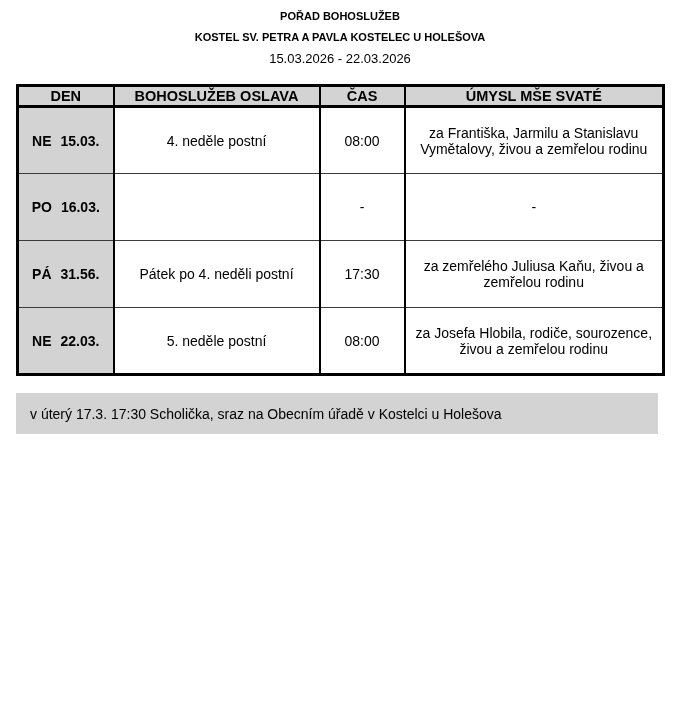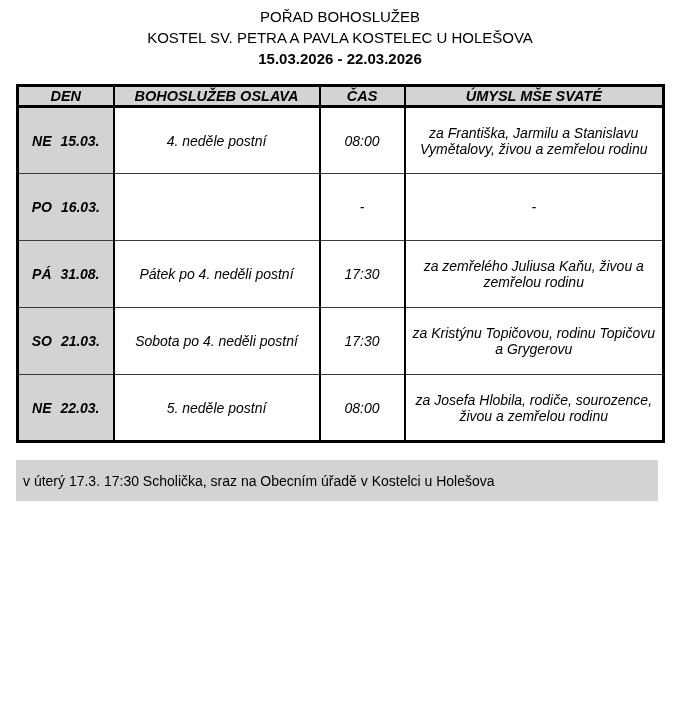--- a/index.html
+++ b/index.html
@@ -8,31 +8,30 @@
     width: 680px; height: 727px;
     background: #ffffff;
     color: #000000;
     font-family: "Liberation Sans", "DejaVu Sans", sans-serif;
   }
   .page { width: 680px; height: 727px; overflow: hidden; }
 
   
   .page-header { padding-top: 6px; text-align: center; }
   .page-header .t1,
-  .page-header .t2 { font-size: 15px; font-weight: 400; line-height: 21px; }
-  .page-header .t3 { font-size: 15px; font-weight: 700; line-height: 22px; }
+  .page-header .t2 { font-size: 11px; font-weight: 700; line-height: 21px; }
+  .page-header .t3 { font-size: 13px; font-weight: 400; line-height: 22px; }
 
   
   table.schedule {
     border-collapse: collapse;
     table-layout: fixed;
     width: 646px;
     margin: 14px 0 16px 16px;
     border: 3px solid var(--border-black, #000);
-    font-style: italic;
   }
   table.schedule th {
     background: var(--cell-gray, #d3d3d3);
     font-size: 14.5px;
     font-weight: 700;
     height: 21px;
     padding: 0 2px;
     text-align: center;
     border: 2px solid var(--border-black, #000);
     border-bottom: 3px solid var(--border-black, #000);
@@ -62,21 +61,21 @@
   td.day-cell .day-date { margin-left: 9px; text-align: center; }
 
   
   .footer-note {
     width: 642px;
     height: 41px;
     margin: 17px 0 0 16px;
     background: var(--cell-gray, #d3d3d3);
     display: flex;
     align-items: center;
-    padding-left: 7px;
+    padding-left: 14px;
     font-size: 14px;
   }
 </style>
 </head>
 <body>
 
 <div class="page">
 
   <div class="page-header">
     <div class="t1">POŘAD BOHOSLUŽEB</div>
@@ -106,30 +105,24 @@
         <td class="time-cell">08:00</td>
         <td class="intention-cell">za Františka, Jarmilu a Stanislavu Vymětalovy, živou a zemřelou rodinu</td>
       </tr>
       <tr>
         <td class="day-cell"><span class="day-abbr">PO</span><span class="day-date">16.03.</span></td>
         <td class="celebration-cell"></td>
         <td class="time-cell">-</td>
         <td class="intention-cell">-</td>
       </tr>
       <tr>
-        <td class="day-cell"><span class="day-abbr">PÁ</span><span class="day-date">31.08.</span></td>
+        <td class="day-cell"><span class="day-abbr">PÁ</span><span class="day-date">31.56.</span></td>
         <td class="celebration-cell">Pátek po 4. neděli postní</td>
         <td class="time-cell">17:30</td>
         <td class="intention-cell">za zemřelého Juliusa Kaňu, živou a zemřelou rodinu</td>
-      </tr>
-      <tr>
-        <td class="day-cell"><span class="day-abbr">SO</span><span class="day-date">21.03.</span></td>
-        <td class="celebration-cell">Sobota po 4. neděli postní</td>
-        <td class="time-cell">17:30</td>
-        <td class="intention-cell">za Kristýnu Topičovou, rodinu Topičovu a Grygerovu</td>
       </tr>
       <tr>
         <td class="day-cell"><span class="day-abbr">NE</span><span class="day-date">22.03.</span></td>
         <td class="celebration-cell">5. neděle postní</td>
         <td class="time-cell">08:00</td>
         <td class="intention-cell">za Josefa Hlobila, rodiče, sourozence, živou a zemřelou rodinu</td>
       </tr>
     </tbody>
   </table>
 

